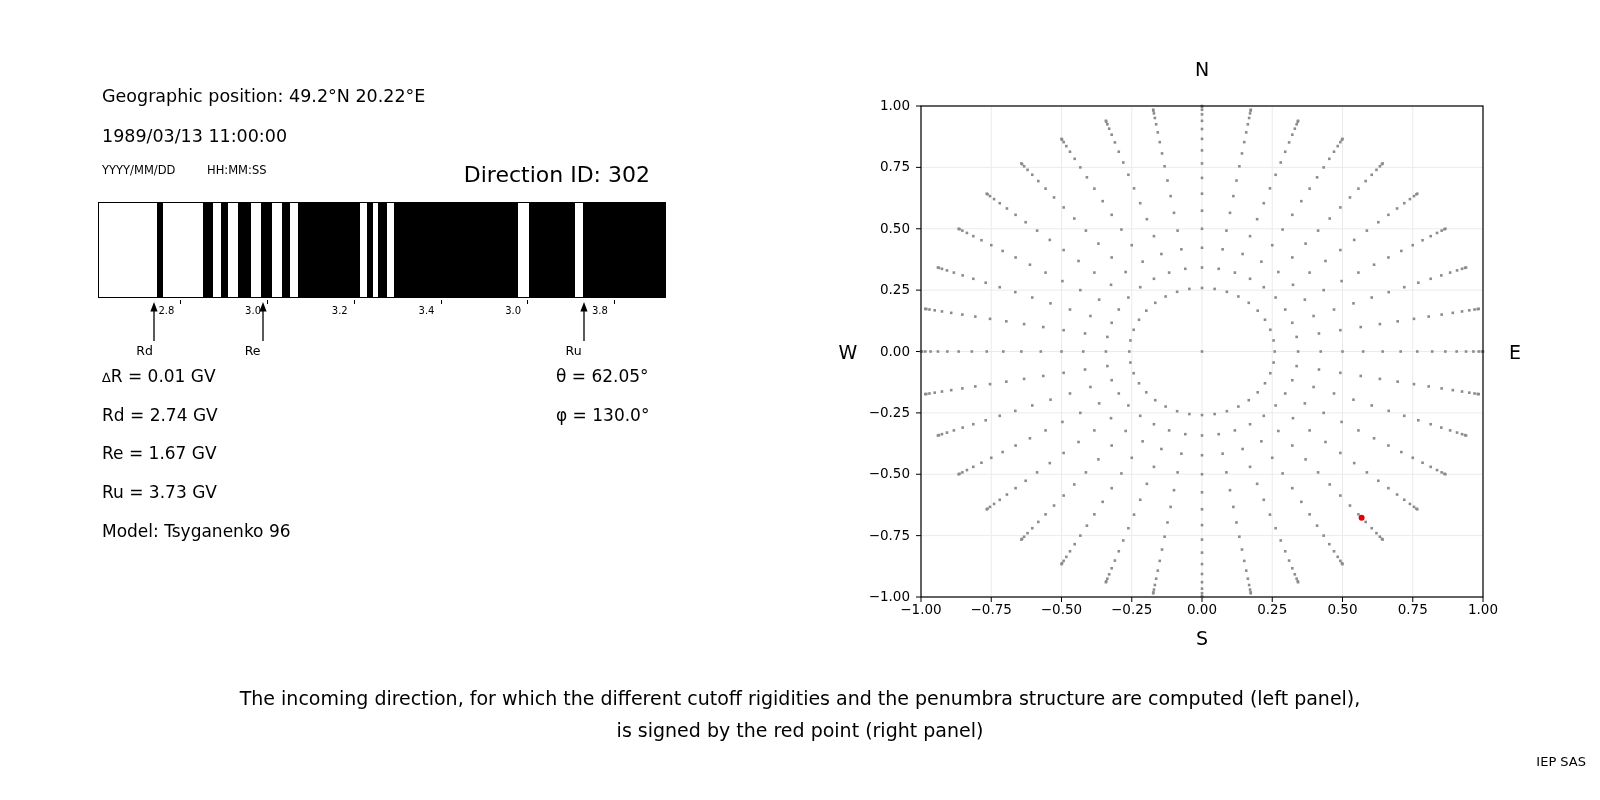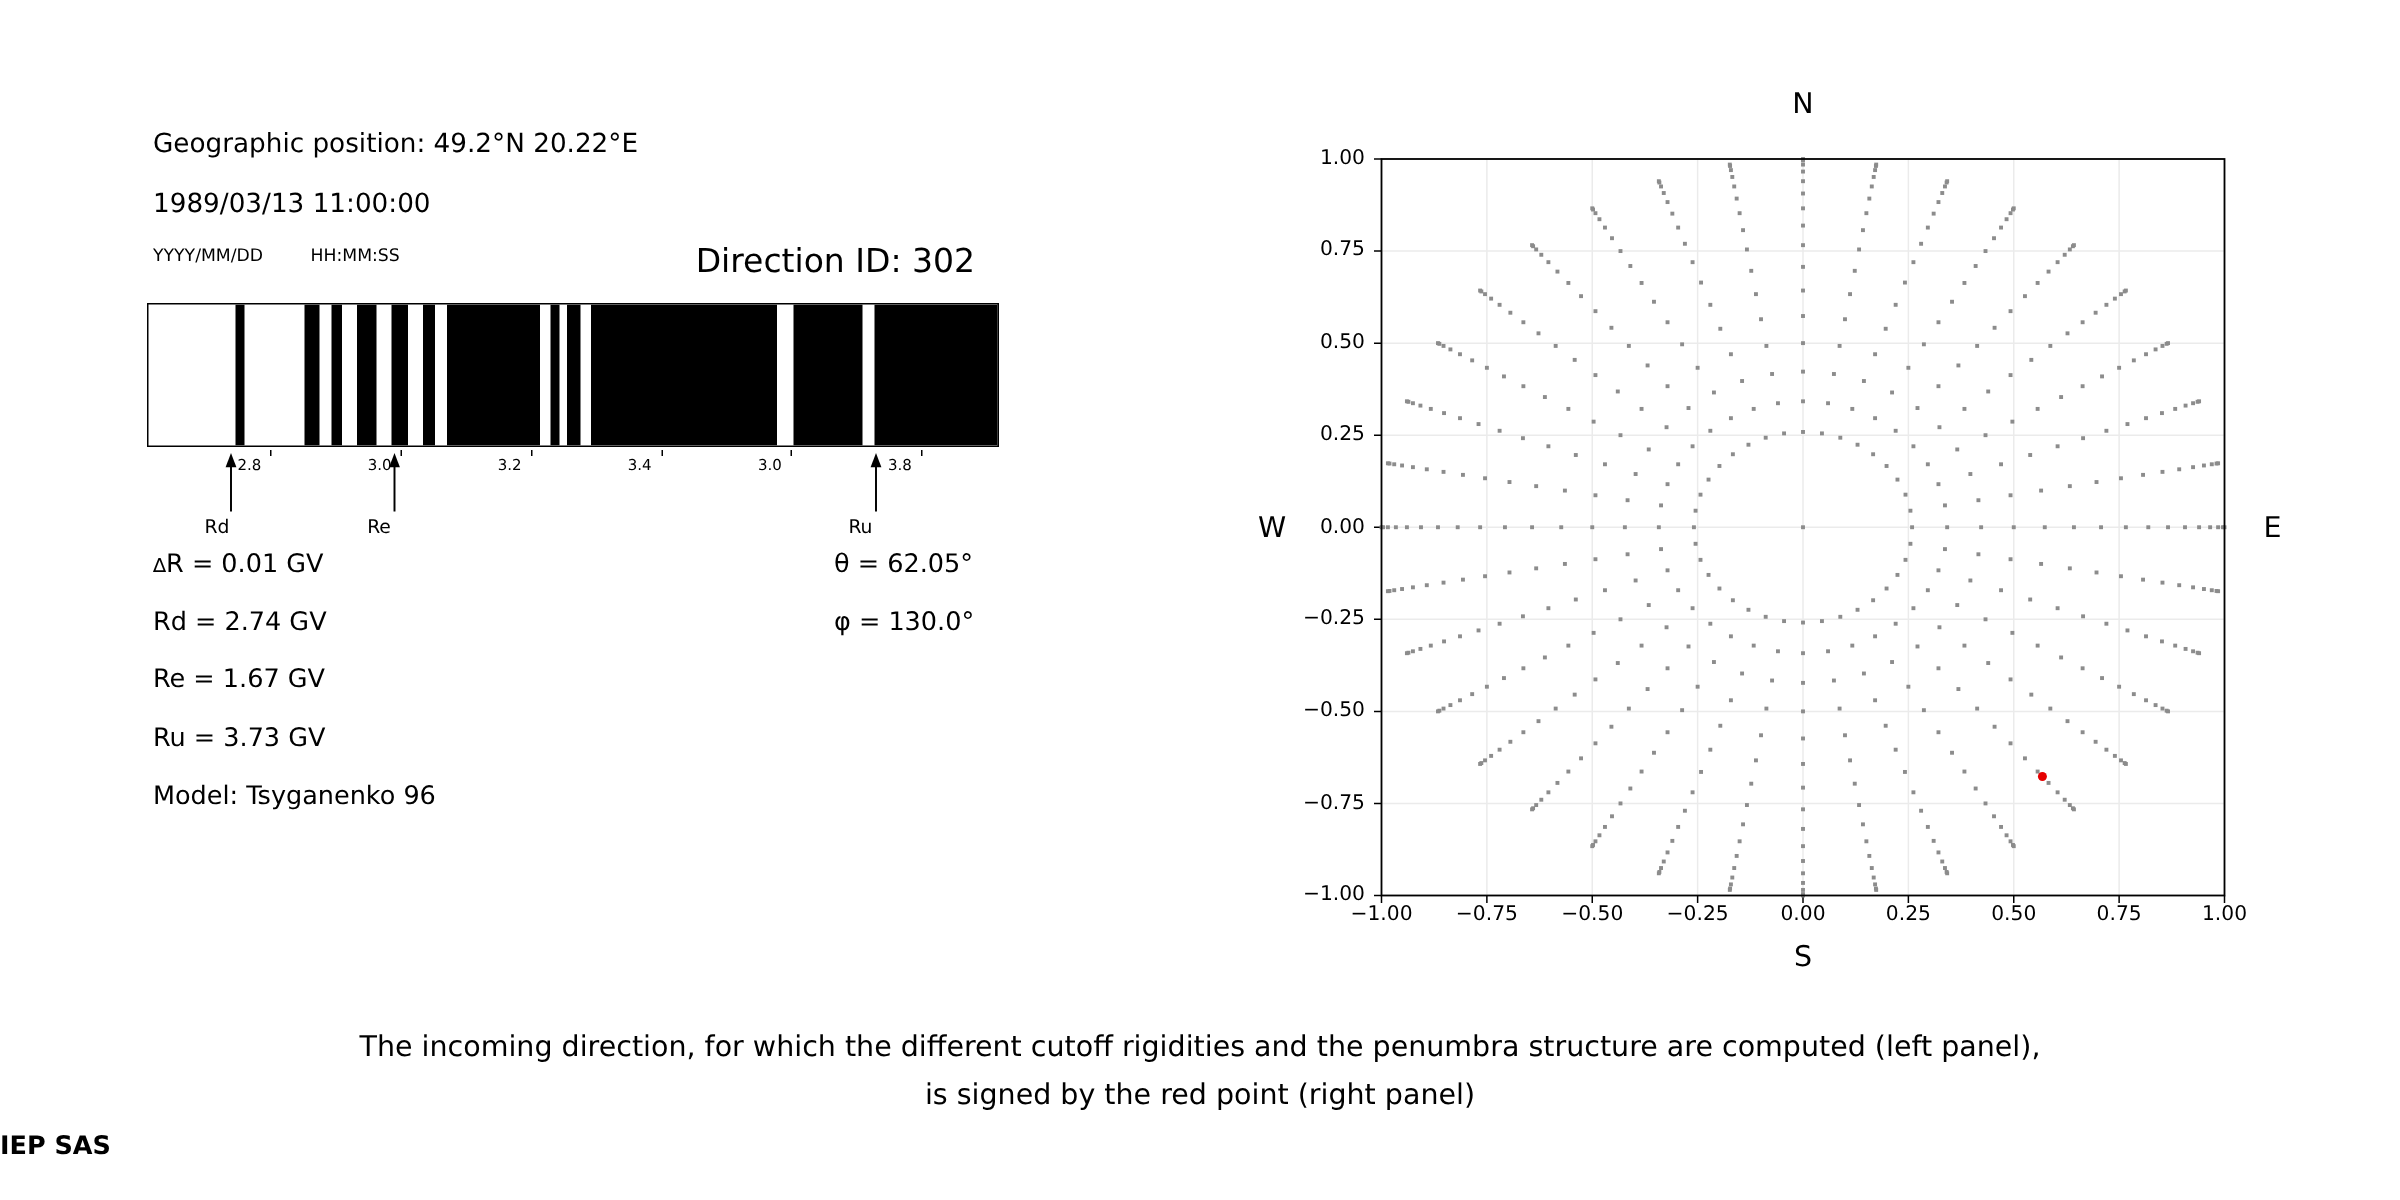--- a/index.html
+++ b/index.html
@@ -20,21 +20,21 @@
                   font-size:10px;}
   .pen-marker-label{position:absolute;top:141px;width:36px;margin-left:-18px;
                     text-align:left;font-size:12.5px;}
   .pen-arrow{position:absolute;top:99px;width:14px;height:42px;margin-left:-7px;}
   
   .tick-label-x{position:absolute;top:601px;width:64px;text-align:center;font-size:13.5px;}
   .tick-label-y{position:absolute;left:840px;width:70px;text-align:right;font-size:13.5px;}
   .compass{font-size:19px;text-align:center;}
   
   .caption-line{left:0;width:1600px;text-align:center;font-size:19px;white-space:nowrap;}
-  #credit{left:0;width:1586px;text-align:left;font-size:17px;font-weight:bold;}
+  #credit{left:0;width:1586px;text-align:right;font-size:13px;}
 </style>
 </head>
 <body>
 
 <div class="abs txt-lg" style="left:102px;top:86px;">Geographic position: 49.2°N 20.22°E</div>
 
 <div class="abs txt-lg" style="left:102px;top:126px;">1989/03/13 11:00:00</div>
 
 <div class="abs txt-sm" style="left:102px;top:163px;text-align:center;">YYYY/MM/DD</div>
 

